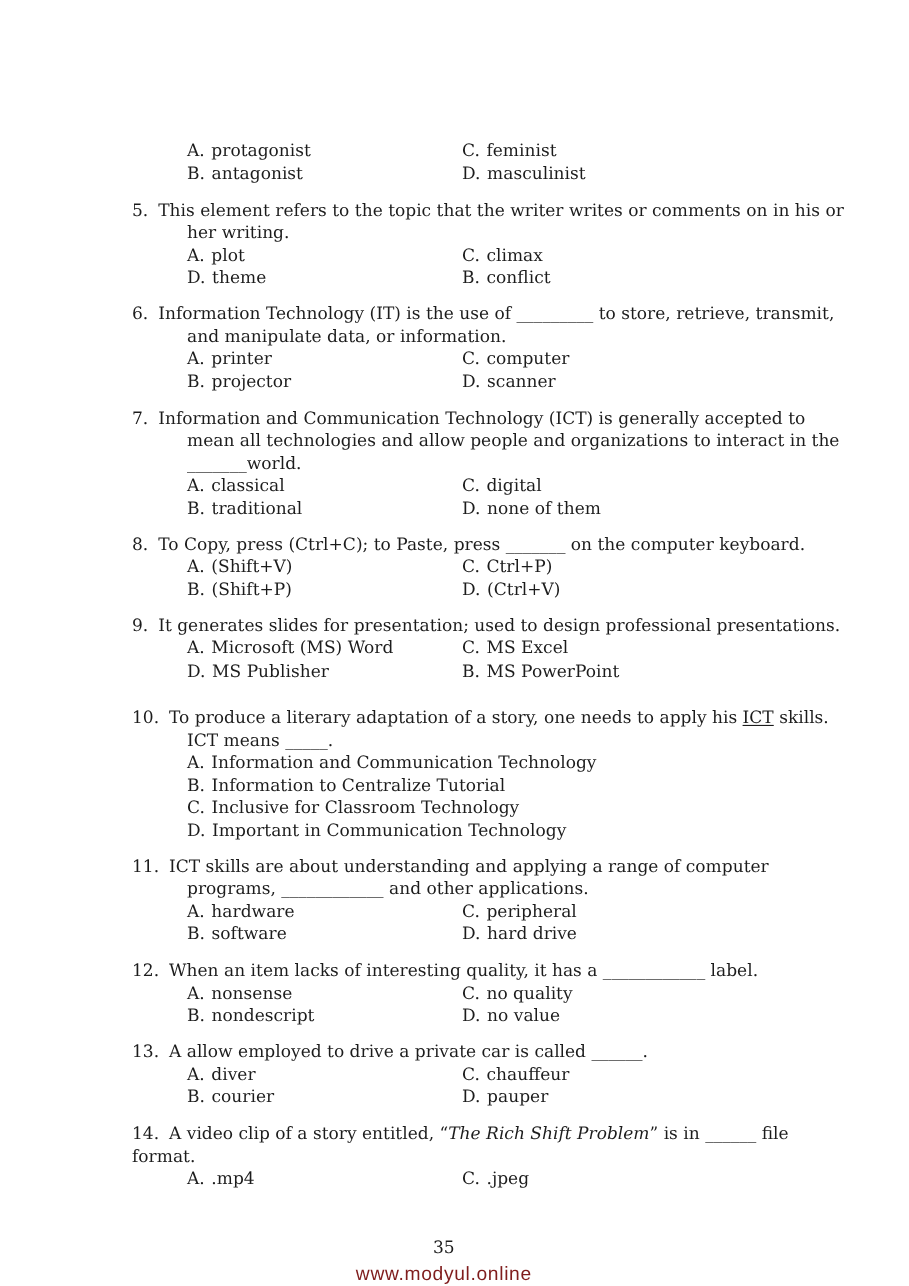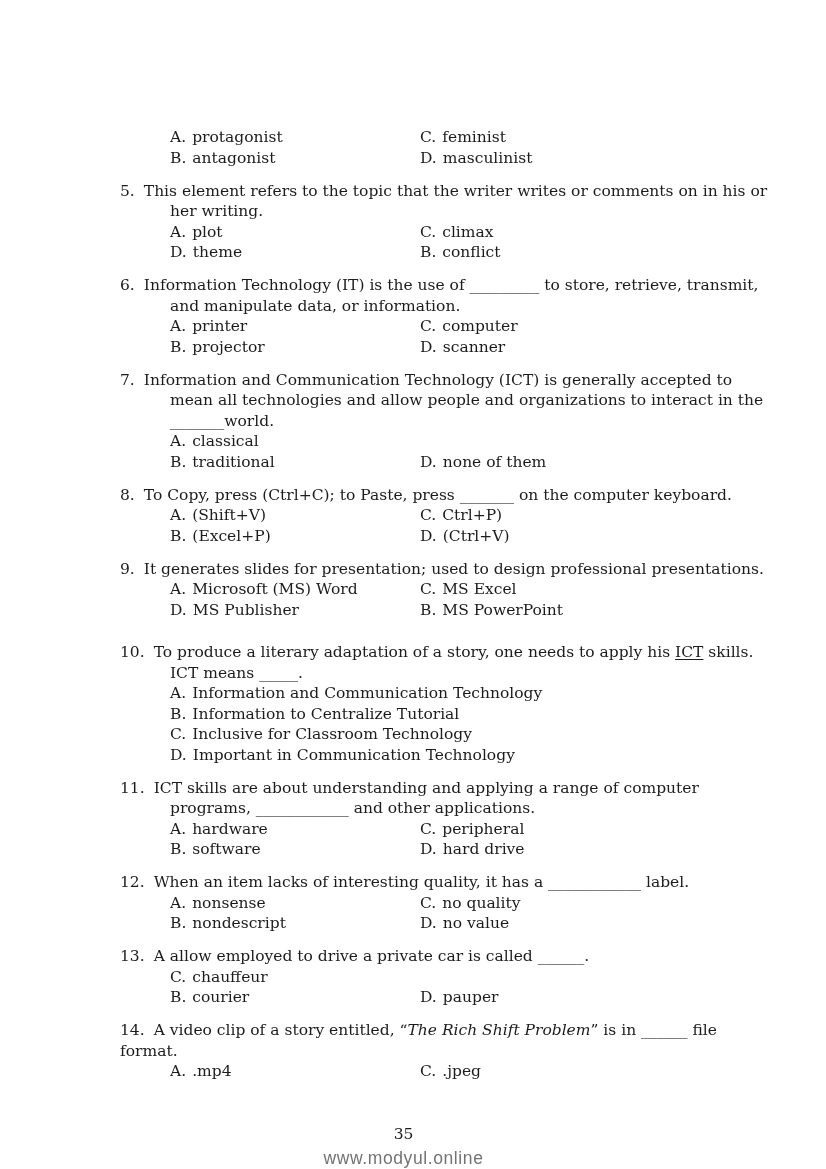--- a/index.html
+++ b/index.html
@@ -42,21 +42,21 @@
     text-align: center;
   }
   .watermark {
     position: absolute;
     left: 0; right: 0;
     top: 1121px;
     text-align: center;
     font-family: "Liberation Sans", sans-serif;
     font-size: 17.5px;
     letter-spacing: 0.6px;
-    color: #737373;
+    color: #7f1d1d;
   }
 </style>
 </head>
 <body>
 
 <div class="page">
   <div class="content">
       <div class="question">
         <div class="options">
           <div class="opt-row">
@@ -97,36 +97,37 @@
           </div>
         </div>
       </div>
       <div class="question">
         <div class="q-line first"><span class="q-num">7.</span><span>Information and Communication Technology (ICT) is generally accepted to</span></div>
         <div class="q-line cont"><span>mean all technologies and allow people and organizations to interact in the</span></div>
         <div class="q-line cont"><span>_______world.</span></div>
         <div class="options">
           <div class="opt-row">
             <span class="opt"><span class="opt-label">A.</span><span class="opt-text">classical</span></span>
+            <span class="opt"><span class="opt-label">C.</span><span class="opt-text">digital</span></span>
           </div>
           <div class="opt-row">
             <span class="opt"><span class="opt-label">B.</span><span class="opt-text">traditional</span></span>
             <span class="opt"><span class="opt-label">D.</span><span class="opt-text">none of them</span></span>
           </div>
         </div>
       </div>
       <div class="question">
         <div class="q-line first"><span class="q-num">8.</span><span>To Copy, press (Ctrl+C); to Paste, press _______ on the computer keyboard.</span></div>
         <div class="options">
           <div class="opt-row">
             <span class="opt"><span class="opt-label">A.</span><span class="opt-text">(Shift+V)</span></span>
             <span class="opt"><span class="opt-label">C.</span><span class="opt-text">Ctrl+P)</span></span>
           </div>
           <div class="opt-row">
-            <span class="opt"><span class="opt-label">B.</span><span class="opt-text">(Excel+P)</span></span>
+            <span class="opt"><span class="opt-label">B.</span><span class="opt-text">(Shift+P)</span></span>
             <span class="opt"><span class="opt-label">D.</span><span class="opt-text">(Ctrl+V)</span></span>
           </div>
         </div>
       </div>
       <div class="question">
         <div class="q-line first"><span class="q-num">9.</span><span>It generates slides for presentation; used to design professional presentations.</span></div>
         <div class="options">
           <div class="opt-row">
             <span class="opt"><span class="opt-label">A.</span><span class="opt-text">Microsoft (MS) Word</span></span>
             <span class="opt"><span class="opt-label">C.</span><span class="opt-text">MS Excel</span></span>
@@ -179,20 +180,21 @@
           <div class="opt-row">
             <span class="opt"><span class="opt-label">B.</span><span class="opt-text">nondescript</span></span>
             <span class="opt"><span class="opt-label">D.</span><span class="opt-text">no value</span></span>
           </div>
         </div>
       </div>
       <div class="question">
         <div class="q-line first"><span class="q-num">13.</span><span>A allow employed to drive a private car is called ______.</span></div>
         <div class="options">
           <div class="opt-row">
+            <span class="opt"><span class="opt-label">A.</span><span class="opt-text">diver</span></span>
             <span class="opt"><span class="opt-label">C.</span><span class="opt-text">chauffeur</span></span>
           </div>
           <div class="opt-row">
             <span class="opt"><span class="opt-label">B.</span><span class="opt-text">courier</span></span>
             <span class="opt"><span class="opt-label">D.</span><span class="opt-text">pauper</span></span>
           </div>
         </div>
       </div>
       <div class="question">
         <div class="q-line first"><span class="q-num">14.</span><span>A video clip of a story entitled, “</span><span class="it">The Rich Shift Problem</span><span>” is in ______ file</span></div>

